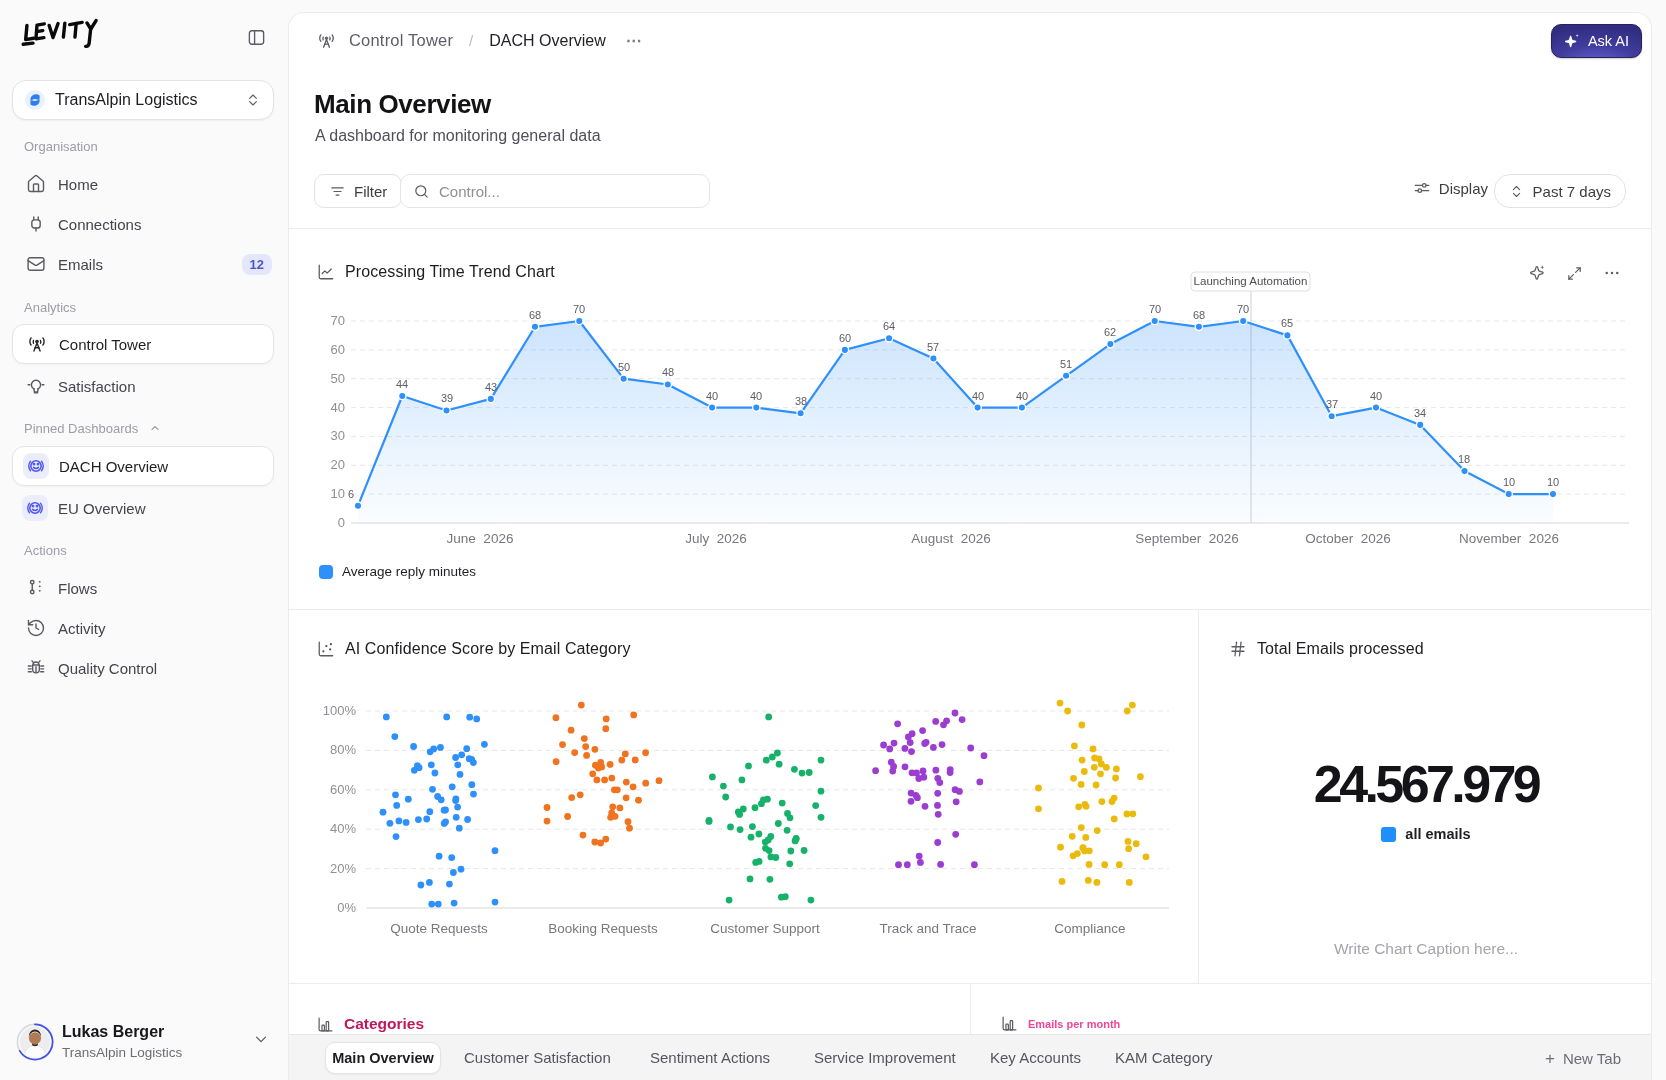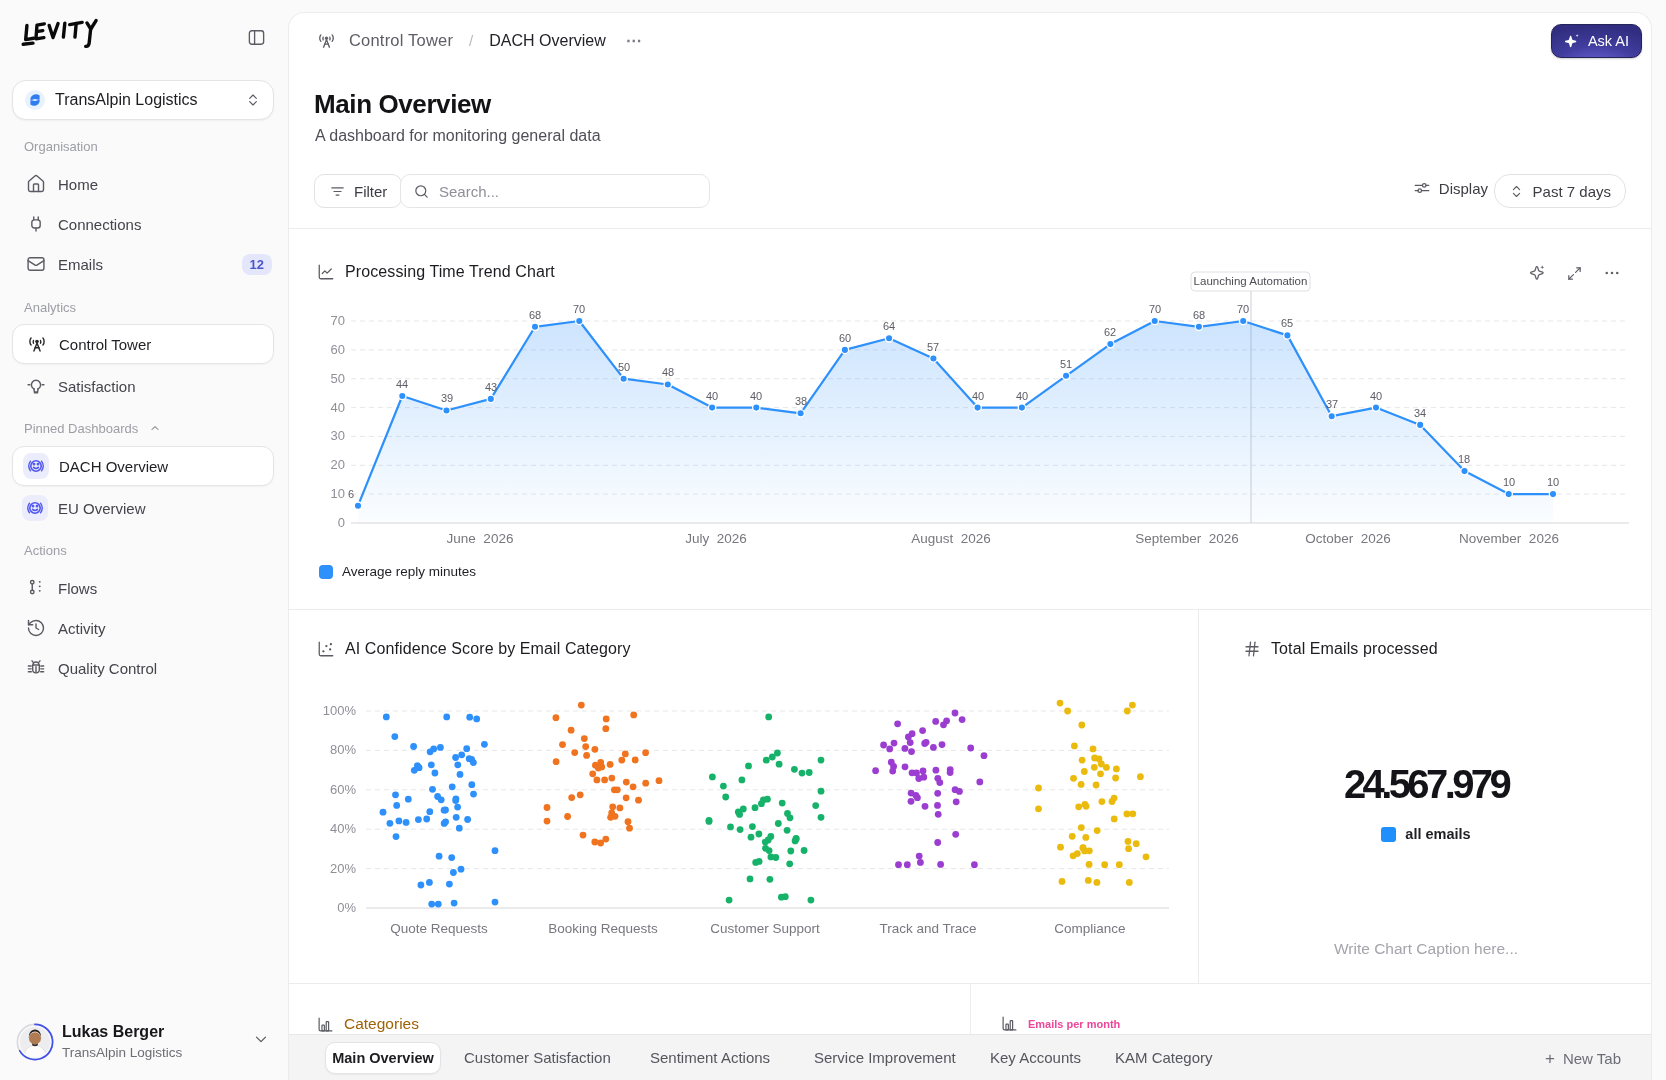--- a/index.html
+++ b/index.html
@@ -262,21 +262,21 @@
       </svg>
       <span>Filter</span>
     </div>
 <div class="abs btn" style="left:111px;top:161px;width:310px;height:34px;padding:0 12px;gap:9px;border-color:#e5e5e9">
       <svg width="17" height="17" viewBox="0 0 24 24">
         <g class="ic" stroke="#8a8a92" stroke-width="2">
           <circle cx="11" cy="11" r="7"></circle>
           <path d="m20 20-3.5-3.5"></path>
         </g>
       </svg>
-      <span style="color:#8f8f97">Search...</span>
+      <span style="color:#8f8f97">Control...</span>
     </div>
 <div class="abs" style="right:163px;top:166px;display:flex;align-items:center;gap:8px;font-size:15px;color:#3c3c43">
       <svg width="18" height="18" viewBox="0 0 24 24">
         <g class="ic" stroke="#4a4a52" stroke-width="1.9">
           <path d="M3 8.5h9"></path>
           <path d="M17.5 8.5H21"></path>
           <circle cx="15" cy="8.5" r="2.4"></circle>
           <path d="M3 15.5h4"></path>
           <path d="M12 15.5h9"></path>
           <circle cx="9" cy="15.5" r="2.4"></circle>
@@ -737,49 +737,49 @@
             <circle cx="12.5" cy="8" r="1.5"></circle>
             <circle cx="17.5" cy="12.5" r="1.5"></circle>
             <circle cx="18.5" cy="5.5" r="1.5"></circle>
           </g>
         </svg>
         <span class="ct">AI Confidence Score by Email Category</span>
       </div>
 </div>
 <div class="vdiv" style="left:909px;top:596px;height:374px"></div>
 <div class="abs" style="left:910px;top:596px;width:454px;height:374px">
-  <div class="abs" style="left:44px;top:31px;display:flex;align-items:center;gap:10px">
+  <div class="abs" style="left:30px;top:31px;display:flex;align-items:center;gap:10px">
         <svg width="18" height="18" viewBox="0 0 24 24">
           <g class="ic" stroke="#8a8a92" stroke-width="1.9">
             <line x1="4" y1="9" x2="20" y2="9"></line>
             <line x1="4" y1="15" x2="20" y2="15"></line>
             <line x1="10" y1="3" x2="8" y2="21"></line>
             <line x1="16" y1="3" x2="14" y2="21"></line>
           </g>
         </svg>
         <span class="ct">Total Emails processed</span>
       </div>
-  <div class="abs" style="left:0;top:145px;width:100%;text-align:center;font-size:40px;line-height:60px;font-weight:700;letter-spacing:-3.6px;color:#141418">24.567.979</div>
+  <div class="abs" style="left:0;top:145px;width:100%;text-align:center;font-size:52px;line-height:60px;font-weight:700;letter-spacing:-3.6px;color:#141418">24.567.979</div>
   <div class="abs" style="left:0;top:217px;width:100%;display:flex;justify-content:center;align-items:center;gap:9px">
     <span style="width:15px;height:15px;border-radius:3px;background:#1f8ffb;display:inline-block"></span>
     <span style="font-size:14.5px;font-weight:700;color:#1f1f24">all emails</span>
       </div>
   <div class="abs" style="left:0;top:331px;width:100%;text-align:center;font-size:15.5px;color:#a4a4ac">Write Chart Caption here...</div>
 </div>
 <div class="hdiv" style="top:970px"></div>
 
 <div class="abs" style="left:28px;top:1002px;display:flex;align-items:center;gap:10px">
       <svg width="17" height="17" viewBox="0 0 24 24">
         <g class="ic" stroke="#52525b" stroke-width="1.8">
           <path d="M3 3v16a2 2 0 0 0 2 2h16"></path>
           <rect x="7" y="13" width="3.4" height="8" rx="0.6"></rect>
           <rect x="13" y="8" width="3.4" height="13" rx="0.6"></rect>
         </g>
       </svg>
-      <span style="font-size:15.5px;font-weight:400;color:#a16207">Categories</span>
+      <span style="font-size:15.5px;font-weight:700;color:#be185d">Categories</span>
     </div>
 <div class="vdiv" style="left:681px;top:970px;height:51px"></div>
 <div class="abs" style="left:712px;top:1002px;display:flex;align-items:center;gap:10px">
       <svg width="17" height="17" viewBox="0 0 24 24">
         <g class="ic" stroke="#52525b" stroke-width="1.8">
           <path d="M3 3v16a2 2 0 0 0 2 2h16"></path>
           <rect x="7" y="13" width="3.4" height="8" rx="0.6"></rect>
           <rect x="13" y="8" width="3.4" height="13" rx="0.6"></rect>
         </g>
       </svg>

